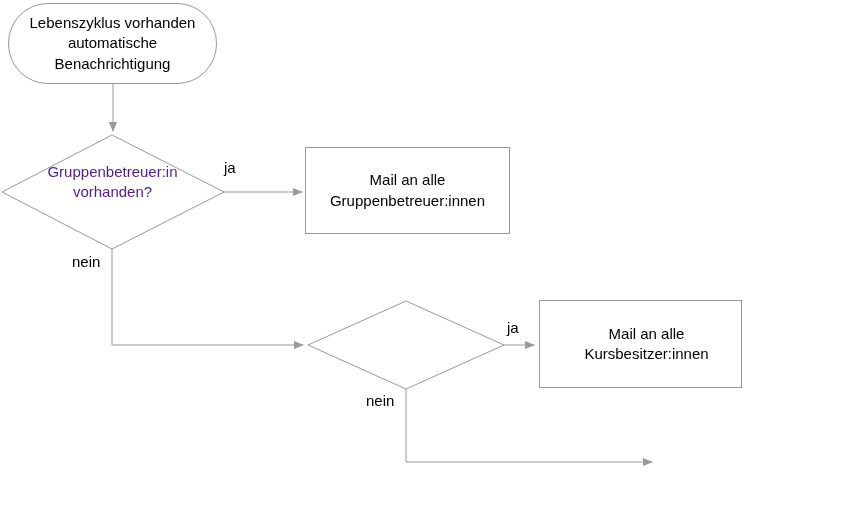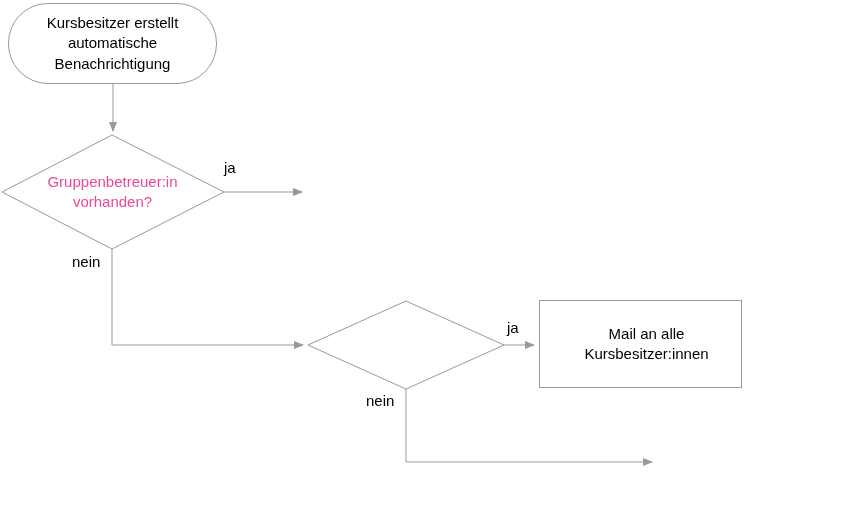--- a/index.html
+++ b/index.html
@@ -32,26 +32,25 @@
     border: 1px solid #999999;
     color: #000000;
   }
   .node span { display: block; }
 
   .terminator { border-radius: 40px; }
 
   .diamond-label {
     position: absolute;
     display: flex;
-    align-items: center;
     justify-content: center;
     text-align: center;
     font-size: 15px;
     line-height: 1.35;
-    color: #ec4899;
+    color: #4c1d95;
   }
 
   .edge-label {
     position: absolute;
     font-size: 15px;
     line-height: 1.2;
     color: #000000;
     white-space: nowrap;
   }
 
@@ -91,27 +90,30 @@
     <path class="line" d="M224,192 L302,192" marker-end="url(#arrow)"></path>
     <path class="line" d="M112,249 L112,345 L303,345" marker-end="url(#arrow)"></path>
     <path class="line" d="M504,345 L534,345" marker-end="url(#arrow)"></path>
     <path class="line" d="M406,389 L406,462 L652,462" marker-end="url(#arrow)"></path>
 
     <polygon class="shape" points="112,135 224,192 112,249 2,192"></polygon>
     <polygon class="shape" points="406,301 504,345 406,389 308,345"></polygon>
   </svg>
 
   <div class="node terminator" id="node-start">
-    <span>Kursbesitzer erstellt automatische Benachrichtigung</span>
+    <span>Lebenszyklus vorhanden automatische Benachrichtigung</span>
   </div>
 
   <div class="diamond-label" id="label-decision1">
     <span>Gruppenbetreuer:in vorhanden?</span>
   </div>
 
+  <div class="node" id="node-process1">
+    <span>Mail an alle Gruppenbetreuer:innen</span>
+  </div>
   <div class="node" id="node-process2">
     <span>Mail an alle Kursbesitzer:innen</span>
   </div>
 
   <div class="edge-label" id="edge-label-d1-yes">ja</div>
   <div class="edge-label" id="edge-label-d1-no">nein</div>
   <div class="edge-label" id="edge-label-d2-yes">ja</div>
   <div class="edge-label" id="edge-label-d2-no">nein</div>
 
 </div>

